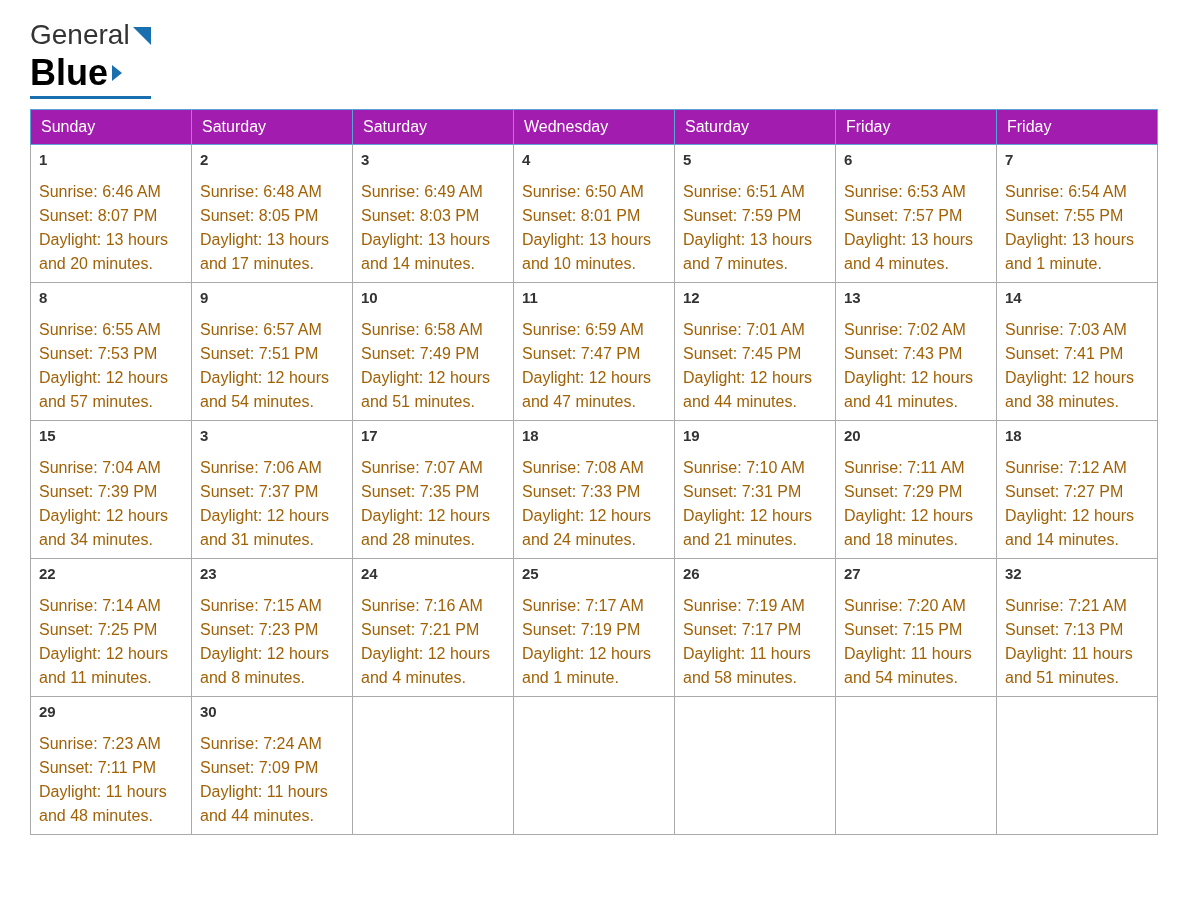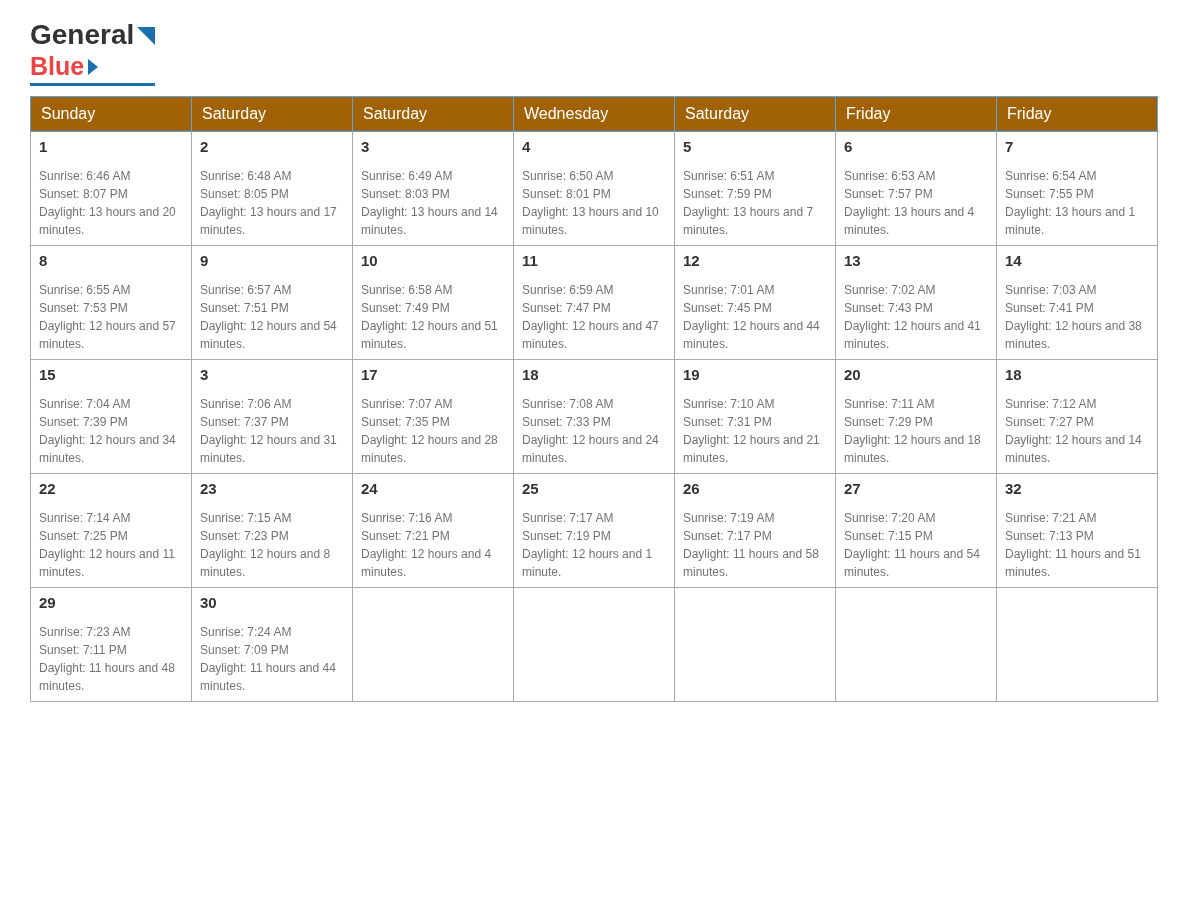--- a/index.html
+++ b/index.html
@@ -46,21 +46,21 @@
       font-size: 22px;
       color: #555;
       margin-top: 4px;
     }
     .calendar-table {
       width: 100%;
       border-collapse: collapse;
       margin-top: 10px;
     }
     .calendar-table th {
-      background-color: #a16207;
+      background-color: #a21caf;
       color: #fff;
       font-size: 16px;
       font-weight: normal;
       padding: 8px 10px;
       text-align: left;
       border: 1px solid #5ba3d9;
     }
     .calendar-table td {
       border: 1px solid #aaa;
       vertical-align: top;
@@ -68,39 +68,39 @@
       width: calc(100% / 7);
       min-height: 100px;
     }
     .day-number {
       font-size: 15px;
       font-weight: bold;
       color: #333;
       margin-bottom: 4px;
     }
     .day-info {
-      font-size: 12px;
-      color: #737373;
+      font-size: 16px;
+      color: #a16207;
       line-height: 1.5;
       margin-top: 12px;
     }
     .empty-cell {
       background: #fff;
     }
   </style>
 </head>
 <body>
 
 <div class="header-row">
   <div class="logo">
-    <div class="logo-text"><span style="font-size: 28px; font-weight: bold; color: rgb(51, 51, 51);">General</span><span style="display: inline-block; margin-left: 3px; vertical-align: middle;"><svg width="18" height="18" viewBox="0 0 18 18">
+    <div class="logo-text"><span style="font-size: 28px; font-weight: normal; color: rgb(51, 51, 51);">General</span><span style="display: inline-block; margin-left: 3px; vertical-align: middle;"><svg width="18" height="18" viewBox="0 0 18 18">
             <polygon points="0,0 18,0 18,18" fill="#1a6faf"></polygon>
           </svg></span></div>
     <div style="display:flex; align-items:center;">
-      <span style="font-size:25px; font-weight:bold; color:#ef4444;">Blue</span>
+      <span style="font-size:36px; font-weight:bold; color:#000000;">Blue</span>
       <span style="display:inline-block; margin-left:4px; width:0; height:0; border-left:10px solid #1a6faf; border-top:8px solid transparent; border-bottom:8px solid transparent;"></span>
     </div>
     <div class="logo-line"></div>
   </div>
   <div class="title-area">
     <div class="month-title"></div>
     <div class="location-title"></div>
   </div>
 </div>
 

